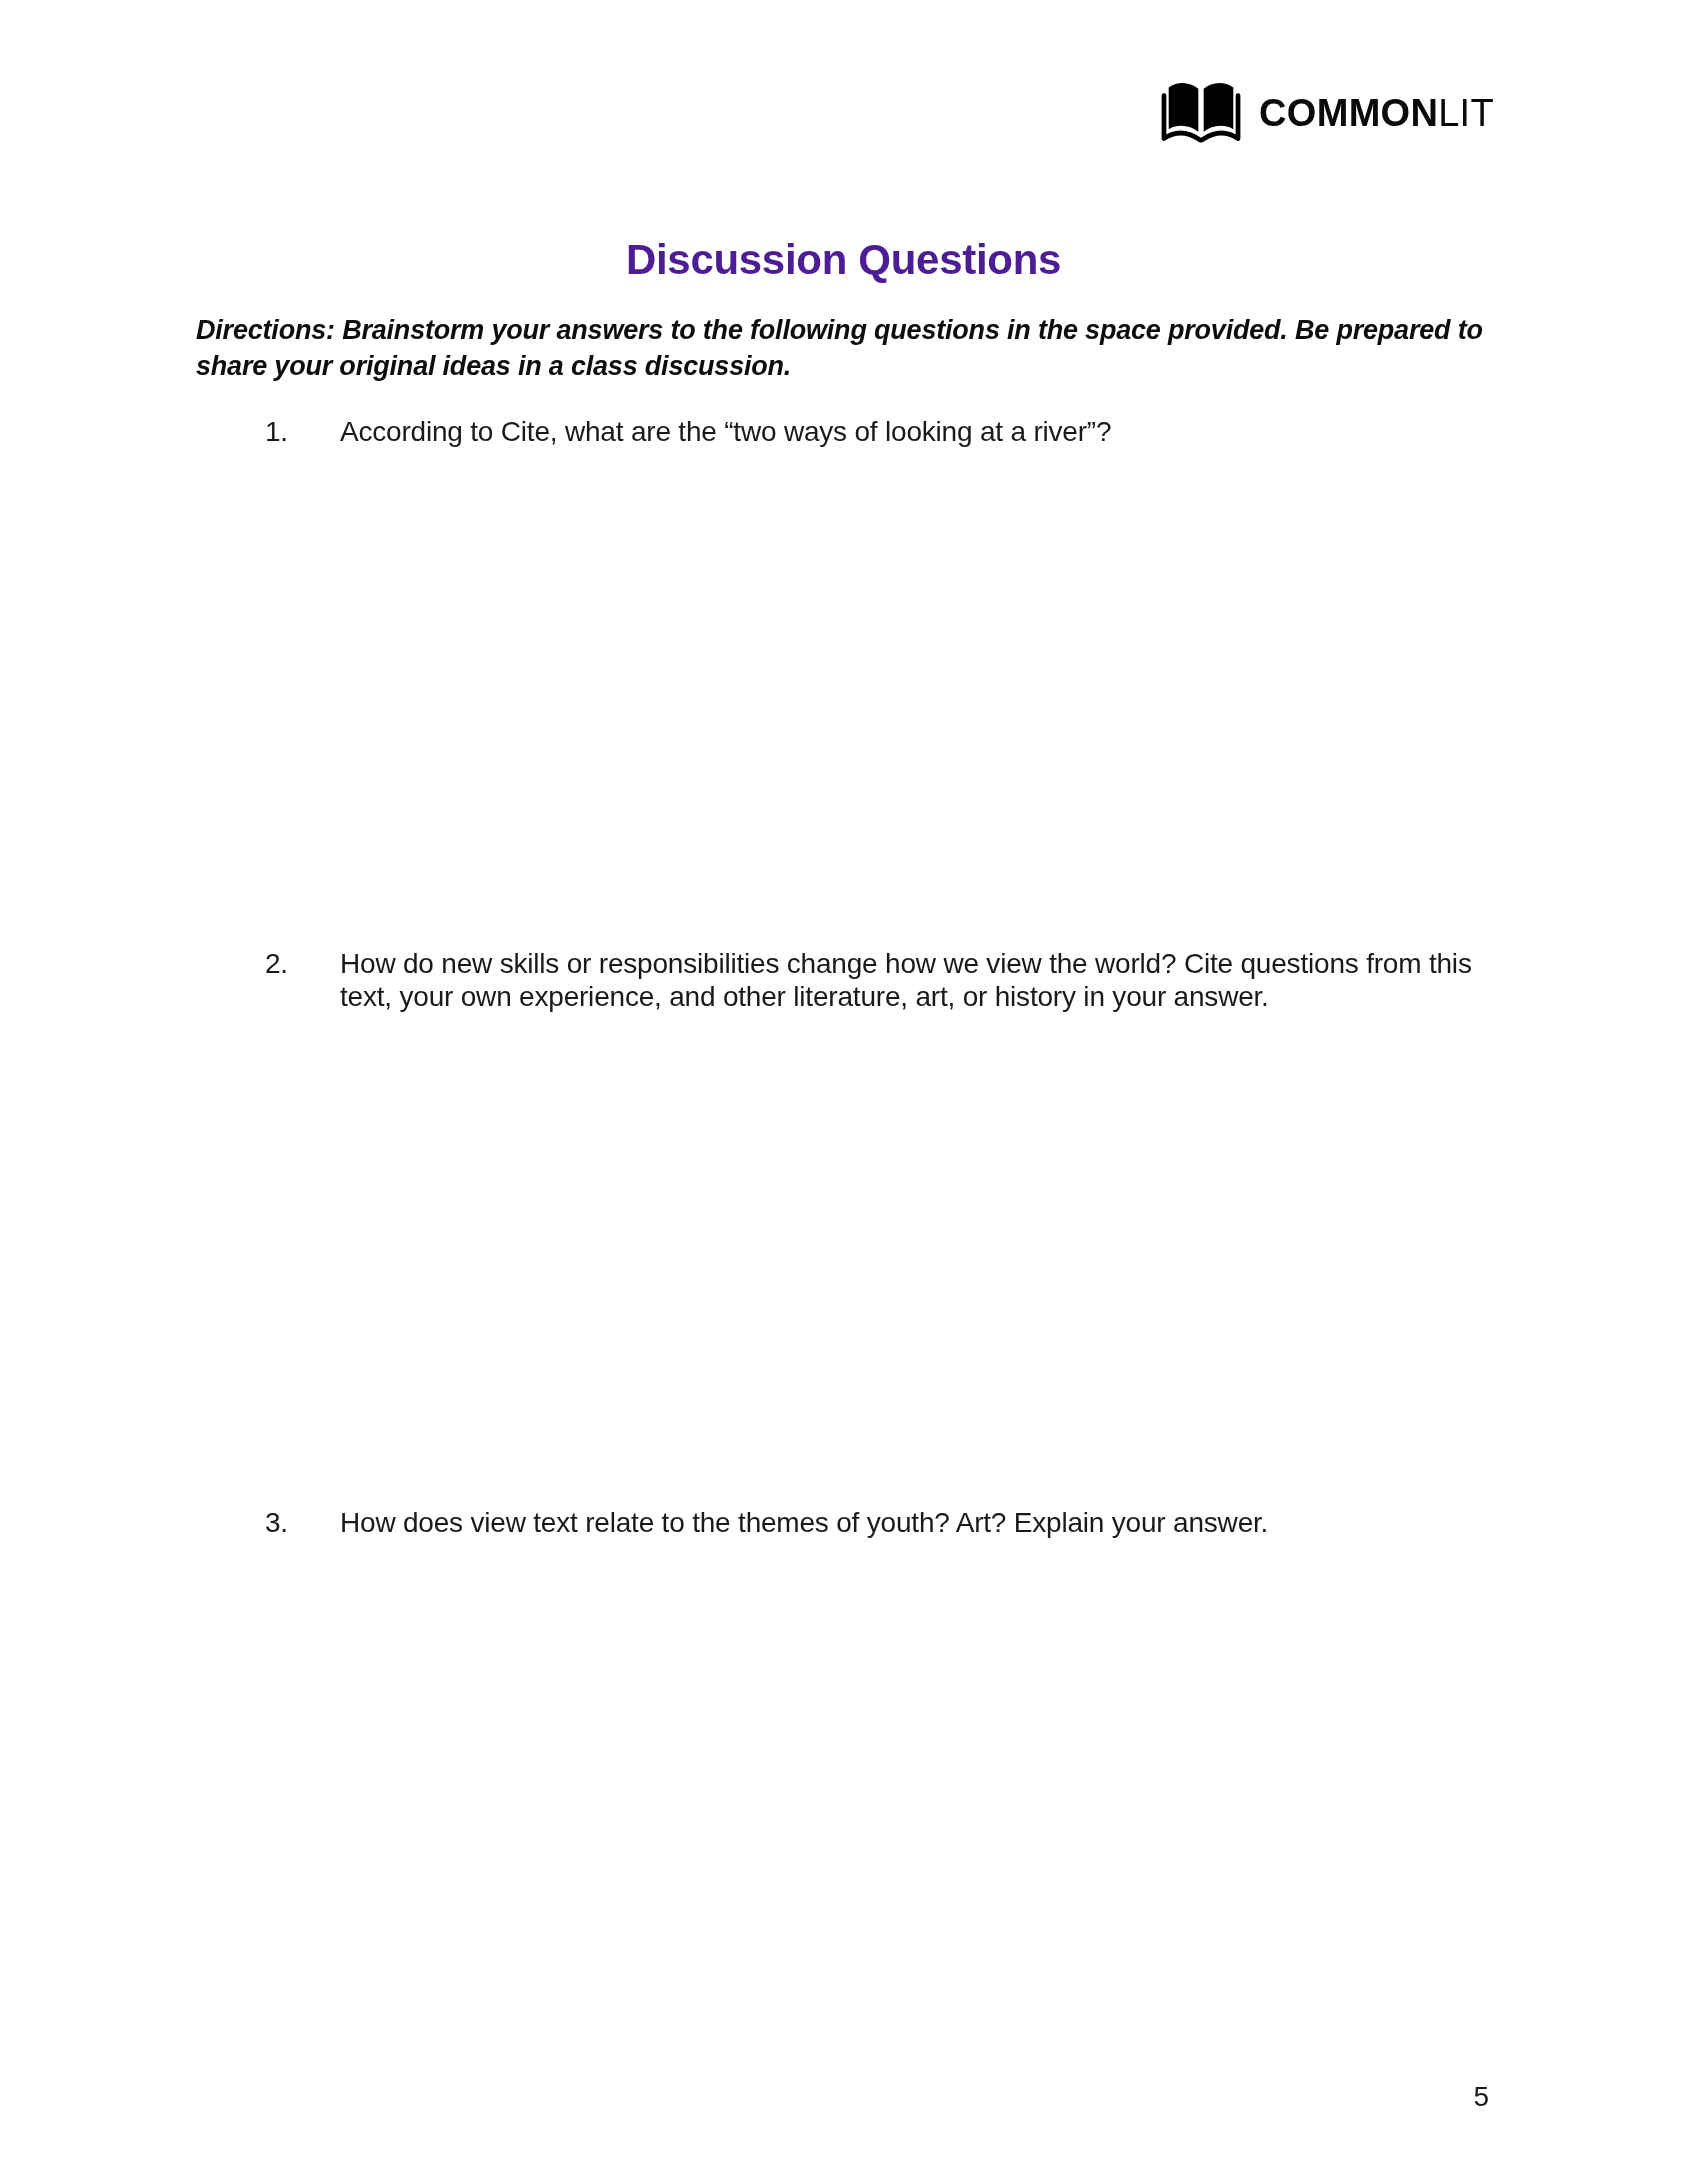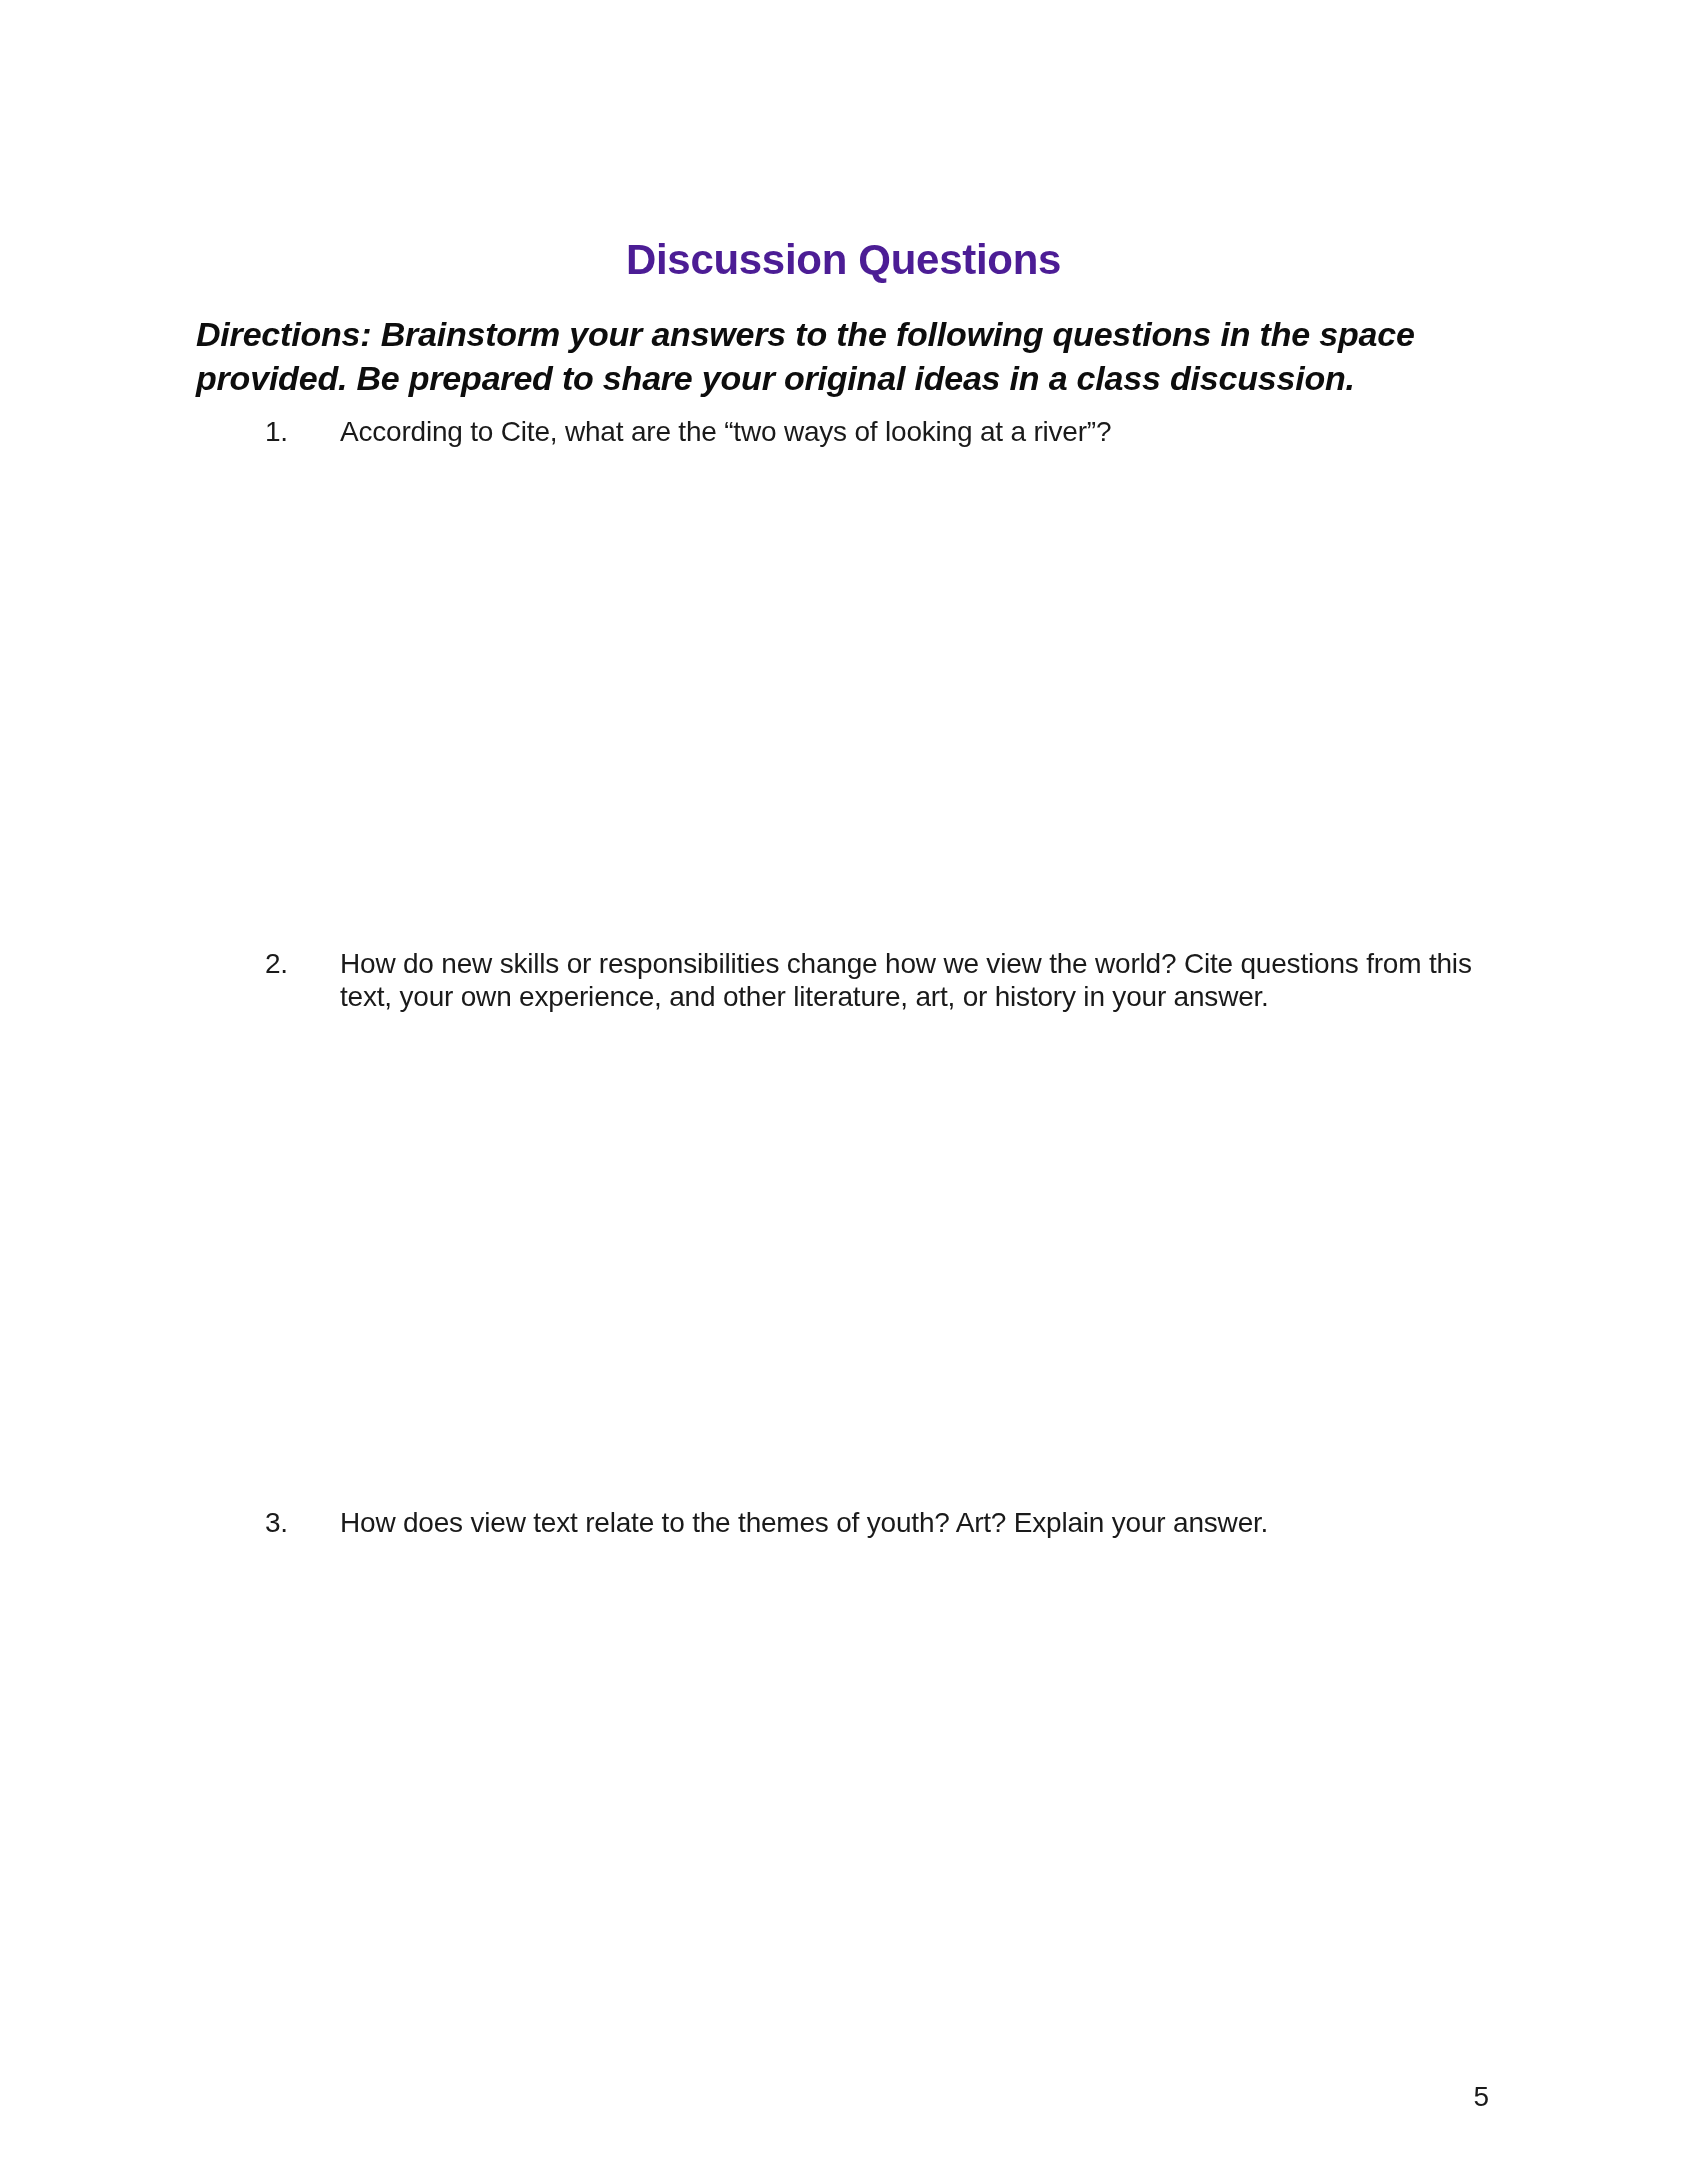--- a/index.html
+++ b/index.html
@@ -50,22 +50,22 @@
     color: #4c1d95;
     letter-spacing: -0.3px;
   }
 
   
   .directions {
     position: absolute;
     top: 312px;
     left: 196px;
     width: 1297px;
-    font-size: 34px;
-    line-height: 44px;
+    font-size: 27px;
+    line-height: 36px;
     font-weight: 700;
     font-style: italic;
     color: #0d0d0d;
     letter-spacing: -0.2px;
   }
 
   
   .question {
     position: absolute;
     left: 265px;
@@ -95,20 +95,33 @@
     right: 198px;
     font-size: 28px;
     color: #1a1a1a;
   }
 </style>
 </head>
 <body>
 
 <div class="page">
 
+  <div class="logo">
+    <span>
+      <svg width="82" height="70" viewBox="0 0 120 104" aria-hidden="true">
+
+        <path d="M12,14 C26,4 44,6 56,16 L56,80 C44,70 26,68 12,76 Z" fill="#000000"></path>
+
+        <path d="M108,14 C94,4 76,6 64,16 L64,80 C76,70 94,68 108,76 Z" fill="#000000"></path>
+
+        <path d="M5,26 L5,90 Q30,73 57,91 Q60,94 63,91 Q90,73 115,90 L115,26" fill="none" stroke="#000000" stroke-width="7" stroke-linecap="round" stroke-linejoin="round"></path>
+      </svg>
+    </span>
+    <span class="logo-text"><span class="bold">COMMON</span><span class="light">LIT</span></span>
+  </div>
 
   <div class="title">Discussion Questions</div>
 
   <div class="directions">Directions: Brainstorm your answers to the following questions in the space provided. Be prepared to share your original ideas in a class discussion.</div>
 
   <div class="question q1">
     <span class="q-num">1.</span>
     <span class="q-text">According to Cite, what are the “two ways of looking at a river”?</span>
   </div>
   <div class="answer-space a1"></div>

